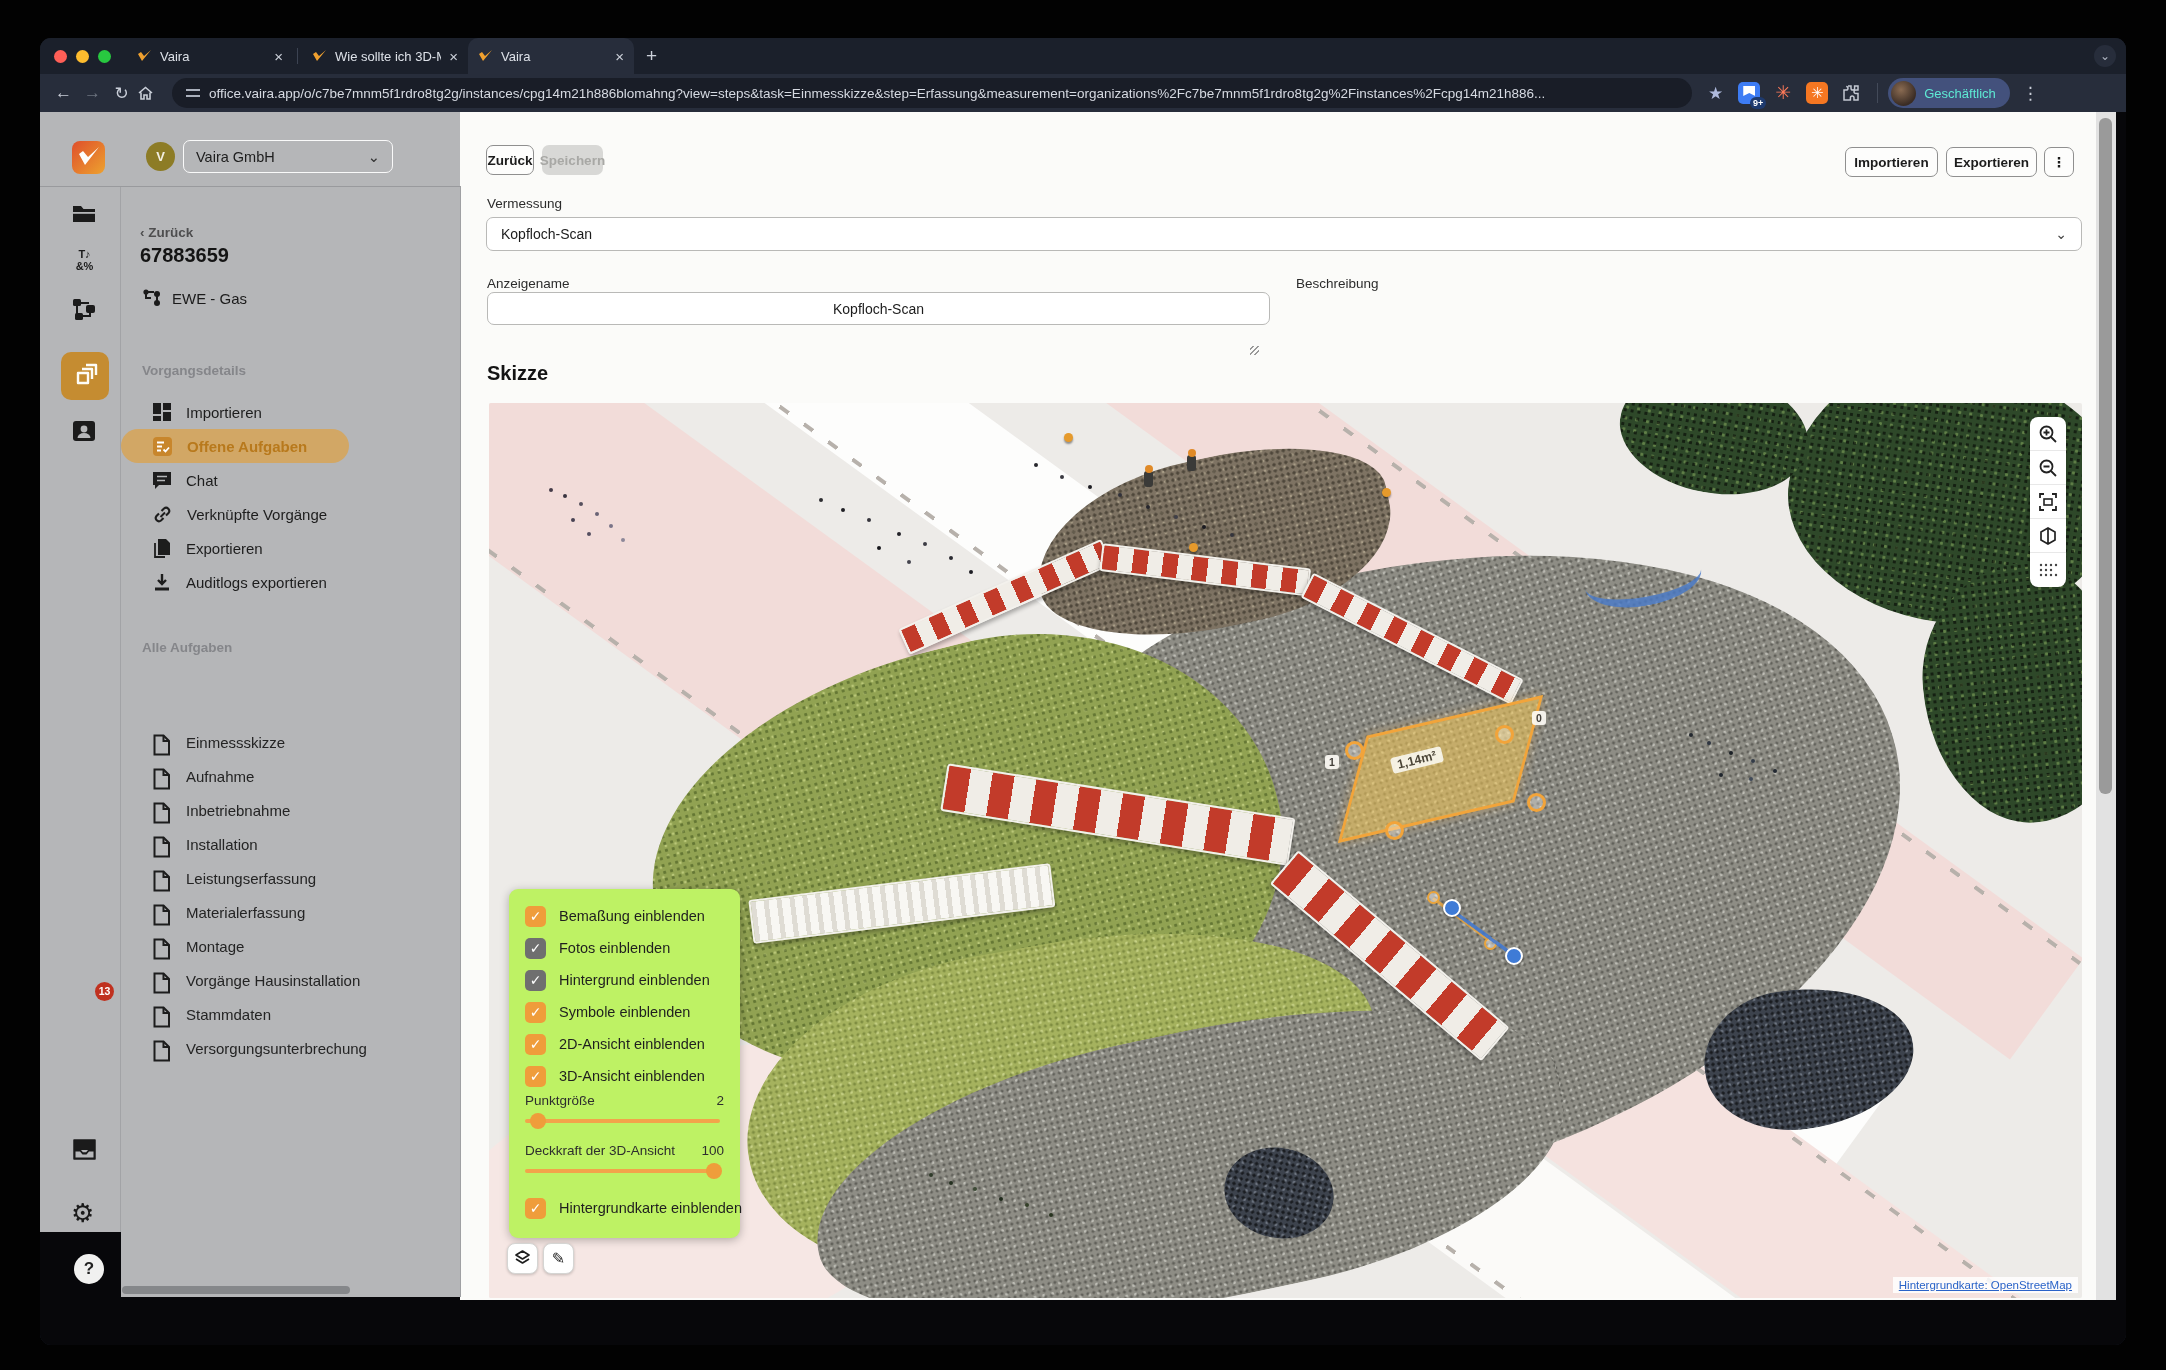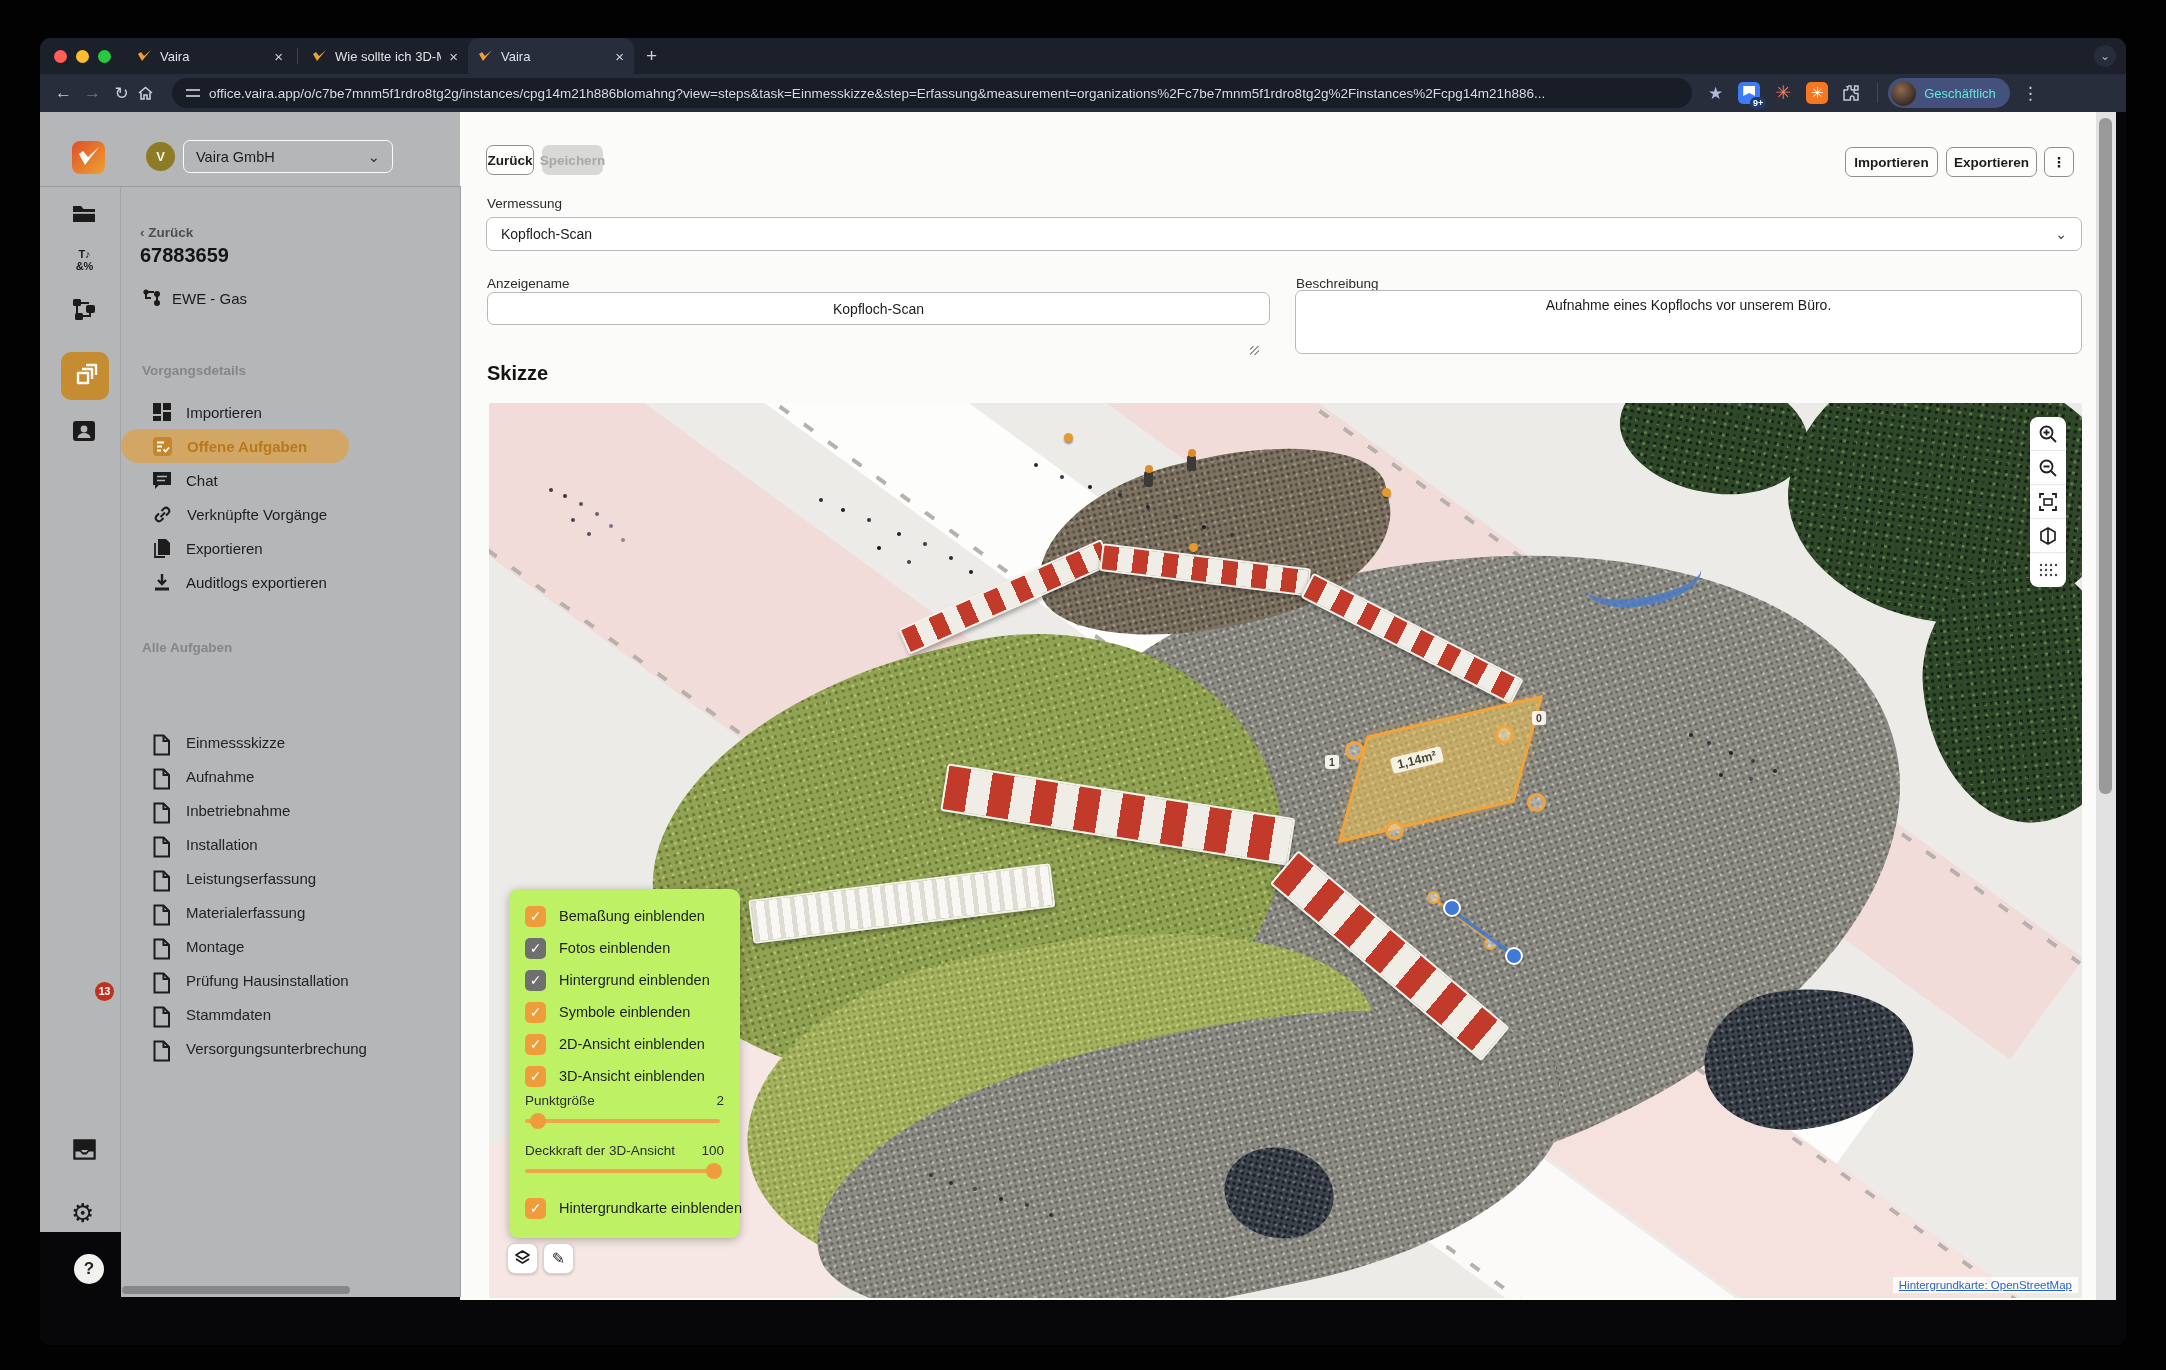--- a/index.html
+++ b/index.html
@@ -356,21 +356,21 @@
             <path d="M2.5 1.5 h9 l5.5 5.5 v13.5 h-14.5 Z" fill="none" stroke="#1d1d1d" stroke-width="2"></path>
             <path d="M11.5 1.5 v5.5 h5.5" fill="none" stroke="#1d1d1d" stroke-width="2"></path>
           </svg>
       <span class="lbl">Montage</span>
     </div>
     <div class="taskitem" style="top:786px">
       <svg width="20" height="22" viewBox="0 0 20 22">
             <path d="M2.5 1.5 h9 l5.5 5.5 v13.5 h-14.5 Z" fill="none" stroke="#1d1d1d" stroke-width="2"></path>
             <path d="M11.5 1.5 v5.5 h5.5" fill="none" stroke="#1d1d1d" stroke-width="2"></path>
           </svg>
-      <span class="lbl">Prüfung Hausinstallation</span>
+      <span class="lbl">Vorgänge Hausinstallation</span>
     </div>
     <div class="taskitem" style="top:820px">
       <svg width="20" height="22" viewBox="0 0 20 22">
             <path d="M2.5 1.5 h9 l5.5 5.5 v13.5 h-14.5 Z" fill="none" stroke="#1d1d1d" stroke-width="2"></path>
             <path d="M11.5 1.5 v5.5 h5.5" fill="none" stroke="#1d1d1d" stroke-width="2"></path>
           </svg>
       <span class="lbl">Stammdaten</span>
     </div>
     <div class="taskitem" style="top:854px">
       <svg width="20" height="22" viewBox="0 0 20 22">
@@ -391,21 +391,20 @@
     <div class="flabel" style="left:27px;top:84px">Vermessung</div>
     <div class="field selectrow" style="left:26px;top:105px;width:1596px;height:34px">
       <span>Kopfloch-Scan</span>
       <span class="chev">⌄</span>
     </div>
 
     <div class="flabel" style="left:27px;top:164px">Anzeigename</div>
     <input class="field" style="left: 27px; top: 180px; width: 783px; height: 33px;" value="Kopfloch-Scan">
 
     <div class="flabel" style="left:836px;top:164px">Beschreibung</div>
-    <textarea class="field" style="left: 835px; top: 178px; width: 787px; height: 64px;">Aufnahme eines Kopflochs vor unserem Büro.</textarea>
     <div class="resz"></div>
 
     <div class="h2" style="left:27px;top:250px">Skizze</div>
 
     <div class="viewer">
 
       <div class="band" style="left:-120px;top:-200px;width:1500px;height:215px;background:#f2dcd9;transform:rotate(36deg)">
             <div class="dashline" style="bottom:2px"></div>
           </div>
       <div class="band" style="left:115px;top:-265px;width:1600px;height:120px;background:#fdfdfc;transform:rotate(36deg)">

